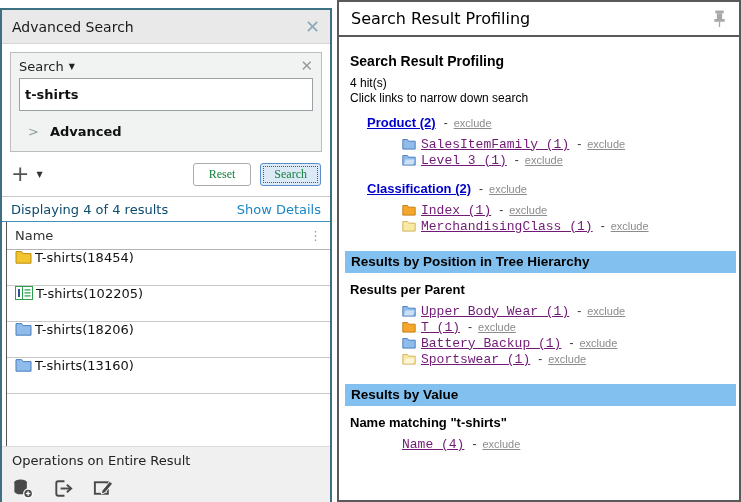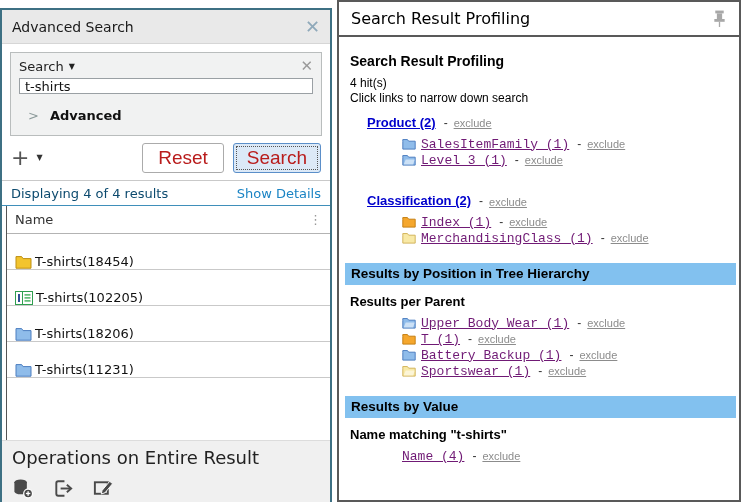--- a/index.html
+++ b/index.html
@@ -20,59 +20,59 @@
 
   .search-group {
     margin: 8px 8px 0 8px; border: 1px solid #b9bdbd; background: #f1f2f2;
     padding: 6px 8px 12px 8px; flex: none;
   }
   .sg-row1 { display: flex; align-items: center; }
   .sg-label { font-size: 13px; color: #222; cursor: pointer; }
   .sg-caret { font-size: 8px; color: #222; margin-left: 5px; }
   .sg-clear { margin-left: auto; color: #9a9a9a; font-size: 15px; line-height: 1; cursor: pointer; }
   .sg-input {
-    width: 100%; height: 16px; margin-top: 4px; border: 1px solid #9aa0a4;
-    font-family: "DejaVu Sans", sans-serif; font-size: 13px; padding: 1px 5px; background: #fff; color: #111;
+    width: 100%; height: 33px; margin-top: 4px; border: 1px solid #9aa0a4;
+    font-family: "DejaVu Sans", sans-serif; font-size: 13px; padding: 1px 5px; background: #fff; color: #111; font-weight: bold;
   }
   .sg-adv { margin-top: 13px; display: flex; align-items: center; padding-left: 9px; cursor: pointer; }
   .sg-chevron { color: #8b9a9a; font-size: 13px; margin-right: 11px; }
   .sg-advlabel { font-size: 13px; font-weight: bold; color: #111; }
 
   .lp-toolbar { height: 44px; display: flex; align-items: center; padding: 0 9px; flex: none; }
   .tb-plus { font-size: 22px; color: #555; font-weight: 400; line-height: 1; cursor: pointer; }
   .tb-pluscaret { font-size: 8px; color: #333; margin-left: 7px; cursor: pointer; }
   .btn {
-    font-family: Liberation Sans, sans-serif; font-size: 19px; color: #b91c1c;
+    font-family: Liberation Serif, serif; font-size: 12px; color: #15803d;
     background: #fff; border: 1px solid #ababab; border-radius: 3px;
     padding: 3px 15px; cursor: pointer;
   }
   .btn-reset { margin-left: auto; }
   .btn-search {
     margin-left: 9px; background: #dce9f7; border: 1px solid #5b8fc9;
     outline: 1px dotted #555; outline-offset: -4px; padding: 3px 13px;
   }
 
   .results-summary {
     display: flex; align-items: center; padding: 5px 9px 4px 9px;
     border-top: 1px solid #c9c9c9; border-bottom: 1px solid #3f8fba; flex: none;
   }
   .rs-text { font-size: 13px; color: #0c4a6e; }
   .rs-link { margin-left: auto; font-size: 13px; color: #1b84c4; cursor: pointer; }
 
   .results-table { flex: 1; border-left: 1px solid #555; margin-left: 4px; display: flex; flex-direction: column; overflow: hidden; }
   .rt-header { display: flex; align-items: center; height: 28px; padding: 0 8px; border-bottom: 1px solid #b3b3b3; flex: none; }
   .rt-colname { font-size: 13px; color: #333; }
   .rt-menu { margin-left: auto; color: #999; font-size: 13px; letter-spacing: 0; cursor: pointer; line-height: 1; }
-  .rt-row { display: flex; align-items: flex-end; height: 36px; padding: 0 8px; border-bottom: 1px solid #c9c9c9; flex: none; cursor: pointer; }
+  .rt-row { display: flex; align-items: flex-start; height: 36px; padding: 0 8px; border-bottom: 1px solid #c9c9c9; flex: none; cursor: pointer; }
   .rt-row .row-icon { margin-right: 3px; flex: none; display: inline-flex; }
   .rt-label { font-size: 13px; color: #111; }
   .rt-filler { flex: 1; }
 
   .ops-section { flex: none; background: #f0f0f0; border-top: 1px solid #dcdcdc; }
-  .ops-title { font-size: 18px; color: #222; padding: 6px 10px 5px 10px; }
+  .ops-title { font-size: 13px; color: #222; padding: 6px 10px 5px 10px; }
   .ops-icons { display: flex; align-items: center; gap: 17px; padding: 4px 10px 8px 10px; }
   .op-icon { cursor: pointer; display: inline-flex; }
 
   
   .right-panel {
     position: absolute; left: 337px; top: 0; width: 404px; height: 502px;
     border: 2px solid #595959; background: #fff; display: flex; flex-direction: column;
   }
   .rp-titlebar {
     height: 35px; flex: none; display: flex; align-items: center;
@@ -179,21 +179,21 @@
       </span>
       <span class="rt-label">T-shirts(18206)</span>
     </div>
 
     <div class="rt-row">
       <span class="row-icon">
         <svg class="folder-blue" width="17" height="14" viewBox="0 0 17 14">
             <path class="body" d="M1 4 V1.6 h5.6 l1.5 2 H16 v9.6 H1 z" stroke-width="1"></path>
           </svg>
       </span>
-      <span class="rt-label">T-shirts(11231)</span>
+      <span class="rt-label">T-shirts(13160)</span>
     </div>
 
     <div class="rt-filler"></div>
   </div>
 
   <div class="ops-section">
     <div class="ops-title">Operations on Entire Result</div>
     <div class="ops-icons">
       <span class="op-icon">
         <svg width="23" height="23" viewBox="0 0 24 24">
@@ -263,21 +263,21 @@
               <path class="body" d="M1 4 V1.6 h5.6 l1.5 2 H16 v9.6 H1 z" stroke-width="1.2"></path>
               <path class="flap" d="M2 12.5 L4.5 6.5 h11 l-2 6 z"></path>
             </svg>
         </span>
         <span class="clink">Level 3 (1)</span>
         <span class="dash">-</span>
         <span class="excl">exclude</span>
       </div>
     </div>
 
-    <div class="group-row" style="margin-top:25px;align-items:flex-end;">
+    <div class="group-row" style="margin-top:13px;">
       <span class="glink">Classification (2)</span>
       <span class="dash">-</span>
       <span class="excl">exclude</span>
     </div>
     <div class="child-list">
       <div class="child-row">
         <span class="row-icon">
           <svg class="folder-orange" width="14" height="12" viewBox="0 0 17 14">
               <path class="body" d="M1 4 V1.6 h5.6 l1.5 2 H16 v9.6 H1 z" stroke-width="1.2"></path>
             </svg>

